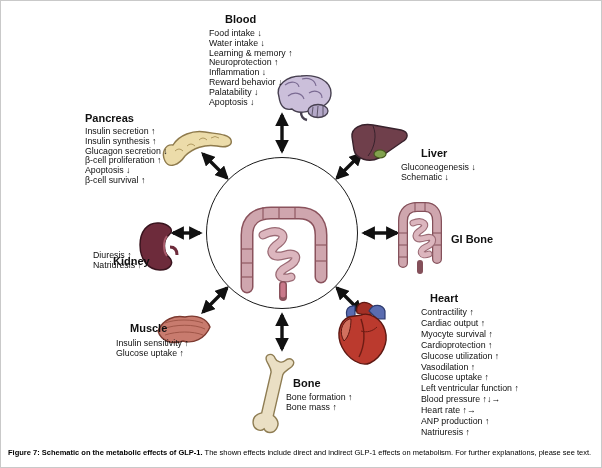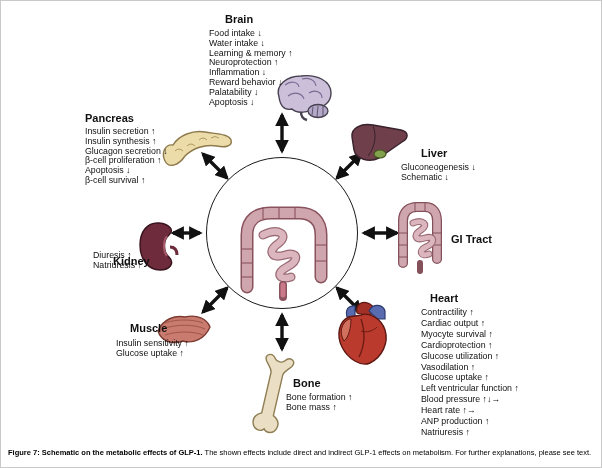--- a/index.html
+++ b/index.html
@@ -129,21 +129,21 @@
     <path d="M18,20 C8,24 5,38 11,50 C17,62 30,70 39,66 C51,60 58,46 54,33 C50,21 38,15 30,18 C26,19 21,19 18,20 Z" fill="#bb3a2e" stroke="#5e1812" stroke-width="1.4"></path>
     <path d="M18,22 C10,26 8,36 13,44 C18,40 20,30 20,22 Z" fill="#d2705e" stroke="#5e1812" stroke-width="1"></path>
     <path d="M30,22 C34,34 34,48 28,60" fill="none" stroke="#6e1c14" stroke-width="1.4"></path>
     <path d="M30,34 C36,36 42,34 46,30" fill="none" stroke="#6e1c14" stroke-width="1"></path>
   </svg>
 
   <svg class="org" style="left:252px; top:352px; transform:rotate(13deg);" width="40" height="84" viewBox="0 0 40 84">
     <path d="M14,6 C10,0 2,4 6,10 C9,14 12,16 13,20 L13,62 C9,64 5,68 7,74 C9,80 16,81 19,77 C22,81 29,80 31,74 C33,68 29,64 25,62 L25,20 C26,16 29,14 32,10 C36,4 28,0 24,6 C22,9 16,9 14,6 Z" fill="#eadfc4" stroke="#8e7c52" stroke-width="1.4"></path>
   </svg>
 
-  <div class="organ-label" style="left:224px; top:12px;">Brain</div>
+  <div class="organ-label" style="left:224px; top:12px;">Blood</div>
   <div class="fx-list" style="left:208px; top:28px;">
     <div>Food intake ↓</div>
     <div>Water intake ↓</div>
     <div>Learning &amp; memory ↑</div>
     <div>Neuroprotection ↑</div>
     <div>Inflammation ↓</div>
     <div>Reward behavior ↓</div>
     <div>Palatability ↓</div>
     <div>Apoptosis ↓</div>
   </div>
@@ -163,21 +163,21 @@
     <div>Gluconeogenesis ↓</div>
     <div>Schematic ↓</div>
   </div>
 
   <div class="organ-label" style="left:112px; top:234px;margin-top:20px;">Kidney</div>
   <div class="fx-list" style="left:92px; top:250px;">
     <div>Diuresis ↑</div>
     <div>Natriuresis ↑</div>
   </div>
 
-  <div class="organ-label" style="left:450px; top:232px;">GI Tract</div>
+  <div class="organ-label" style="left:450px; top:232px;">GI Bone</div>
 
   <div class="organ-label" style="left:129px; top:321px;">Muscle</div>
   <div class="fx-list" style="left:115px; top:338px;">
     <div>Insulin sensitivity ↑</div>
     <div>Glucose uptake ↑</div>
   </div>
 
   <div class="organ-label" style="left:429px; top:291px;">Heart</div>
   <div class="fx-list heart-list" style="left:420px; top:306px;">
     <div>Contractility ↑</div>

